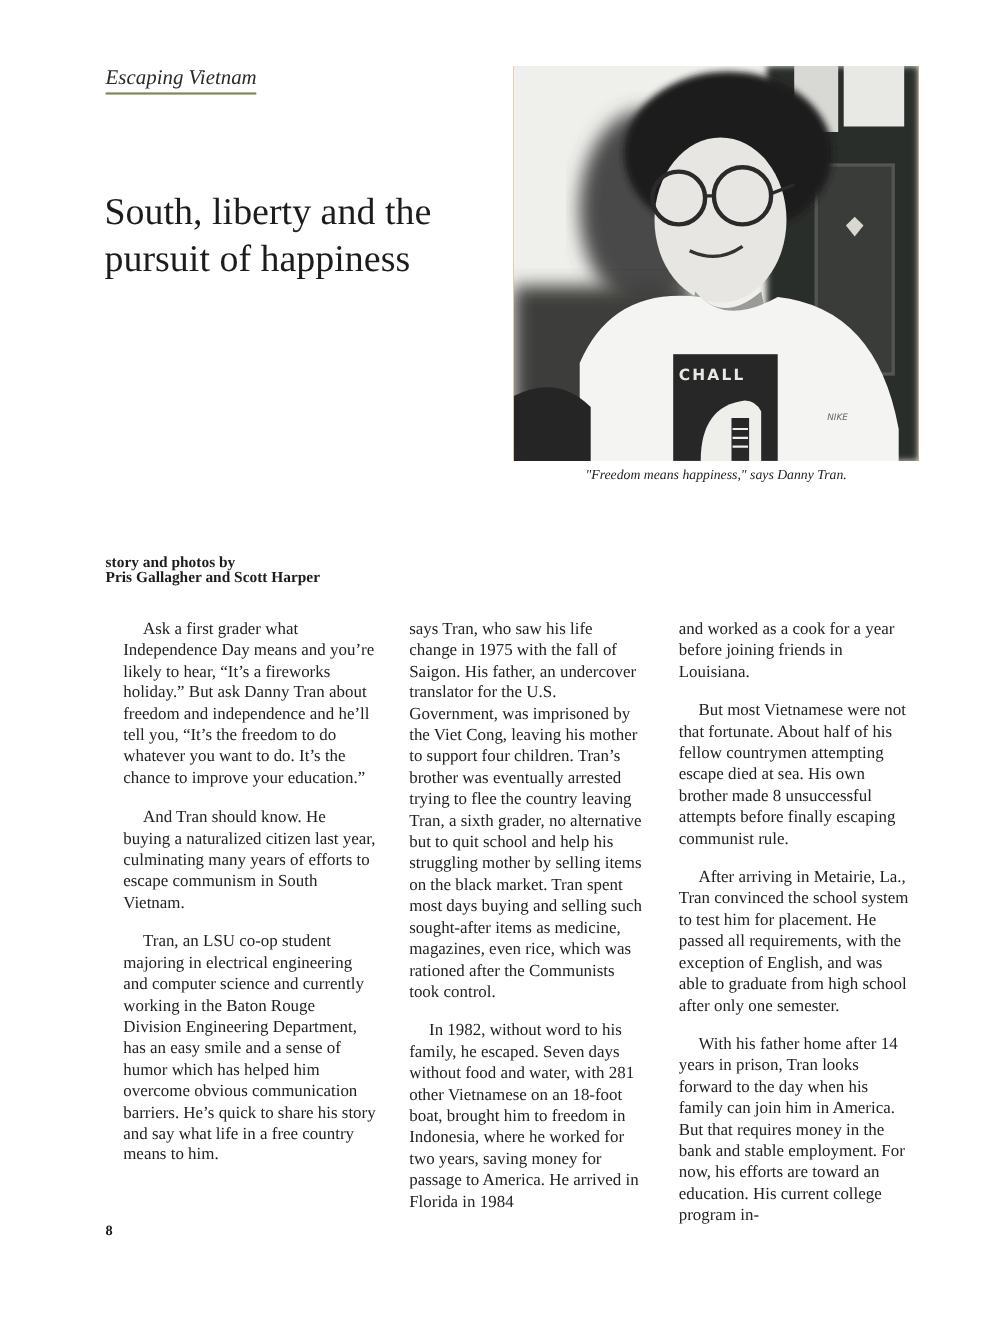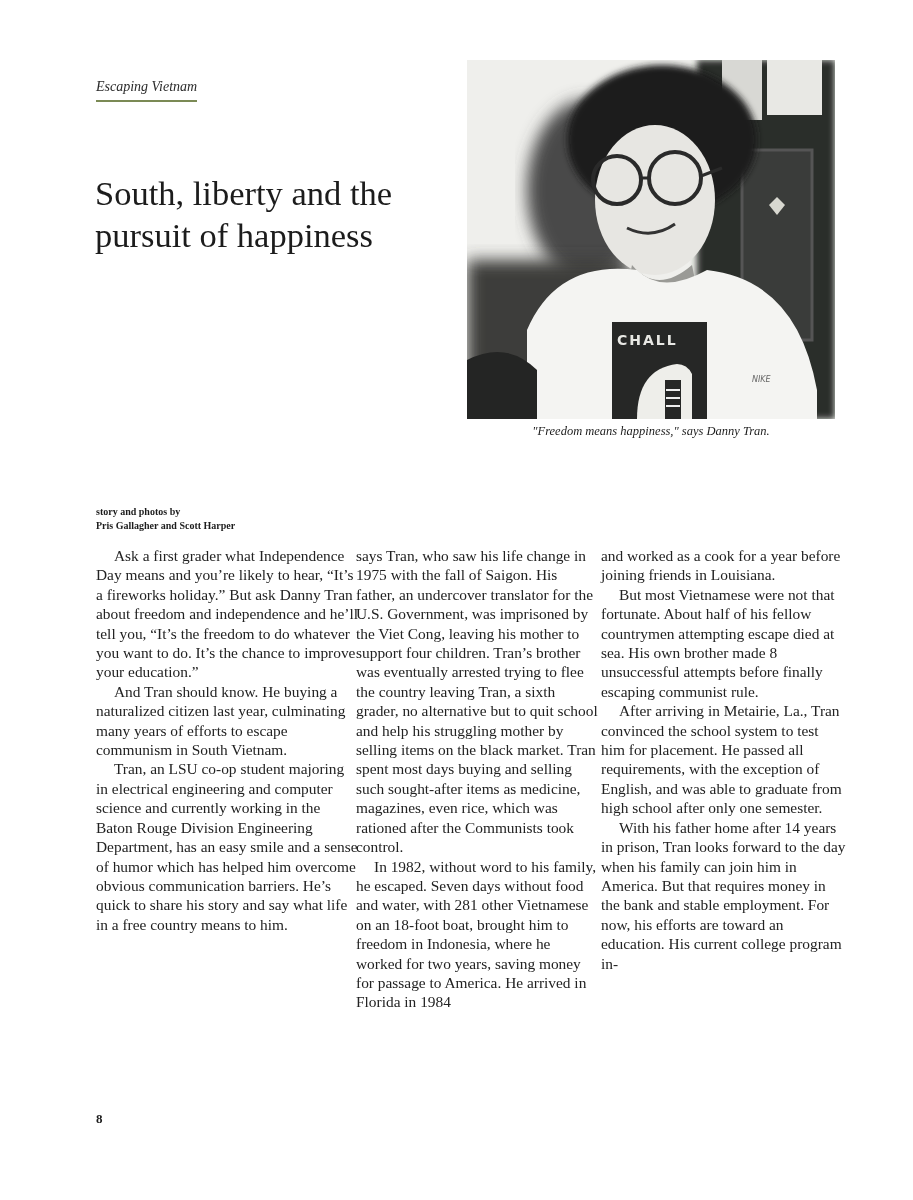--- a/index.html
+++ b/index.html
@@ -1,45 +1,45 @@
 <!DOCTYPE html>
 <html><head>
 <meta charset="utf-8">
 <style>
   html, body { margin: 0; padding: 0; }
   body {
     width: 913px; height: 1200px; background: #ffffff; position: relative; overflow: hidden;
     font-family: "Liberation Serif", "DejaVu Serif", serif; color: #1a1a1a;
   }
   .kicker {
-    position: absolute; left: 96px; top: 76px;
-    font-style: italic; font-size: 14px; color: #2a2a2a;
+    position: absolute; left: 96px; top: 60px;
+    font-style: italic; font-size: 19px; color: #2a2a2a;
     padding-bottom: 2px; border-bottom: 2px solid #7b8a55; line-height: 22px;
   }
   .headline {
     position: absolute; left: 95px; top: 172px; width: 350px;
     font-size: 34.5px; line-height: 42px; color: #1c1c1c; font-weight: normal; margin: 0;
   }
   .photo {
     position: absolute; left: 467px; top: 60px; width: 368px; height: 359px;
     background: #a16207; overflow: hidden;
   }
   .photo svg { display: block; }
   .caption {
     position: absolute; left: 467px; top: 424px; width: 368px; text-align: center;
     font-style: italic; font-size: 12.5px; color: #1c1c1c;
   }
   .byline {
     position: absolute; left: 96px; top: 505px;
-    font-weight: bold; font-size: 10px; line-height: 14px; color: #1c1c1c;
+    font-weight: bold; font-size: 14px; line-height: 14px; color: #1c1c1c;
   }
   .col {
     position: absolute; top: 546px; font-size: 15.4px; line-height: 19.4px; color: #222;
   }
-  .col p { margin: 0; text-indent: 18px; }
+  .col p { margin: 16px; text-indent: 18px; }
   .col p.cont { text-indent: 0; }
   .c1 { left: 96px; width: 262px; }
   .c2 { left: 356px; width: 244px; }
   .c3 { left: 601px; width: 245px; }
   .folio {
     position: absolute; left: 96px; top: 1111px; font-weight: bold; font-size: 13px; color: #1c1c1c;
   }
 </style>
 </head>
 <body>

